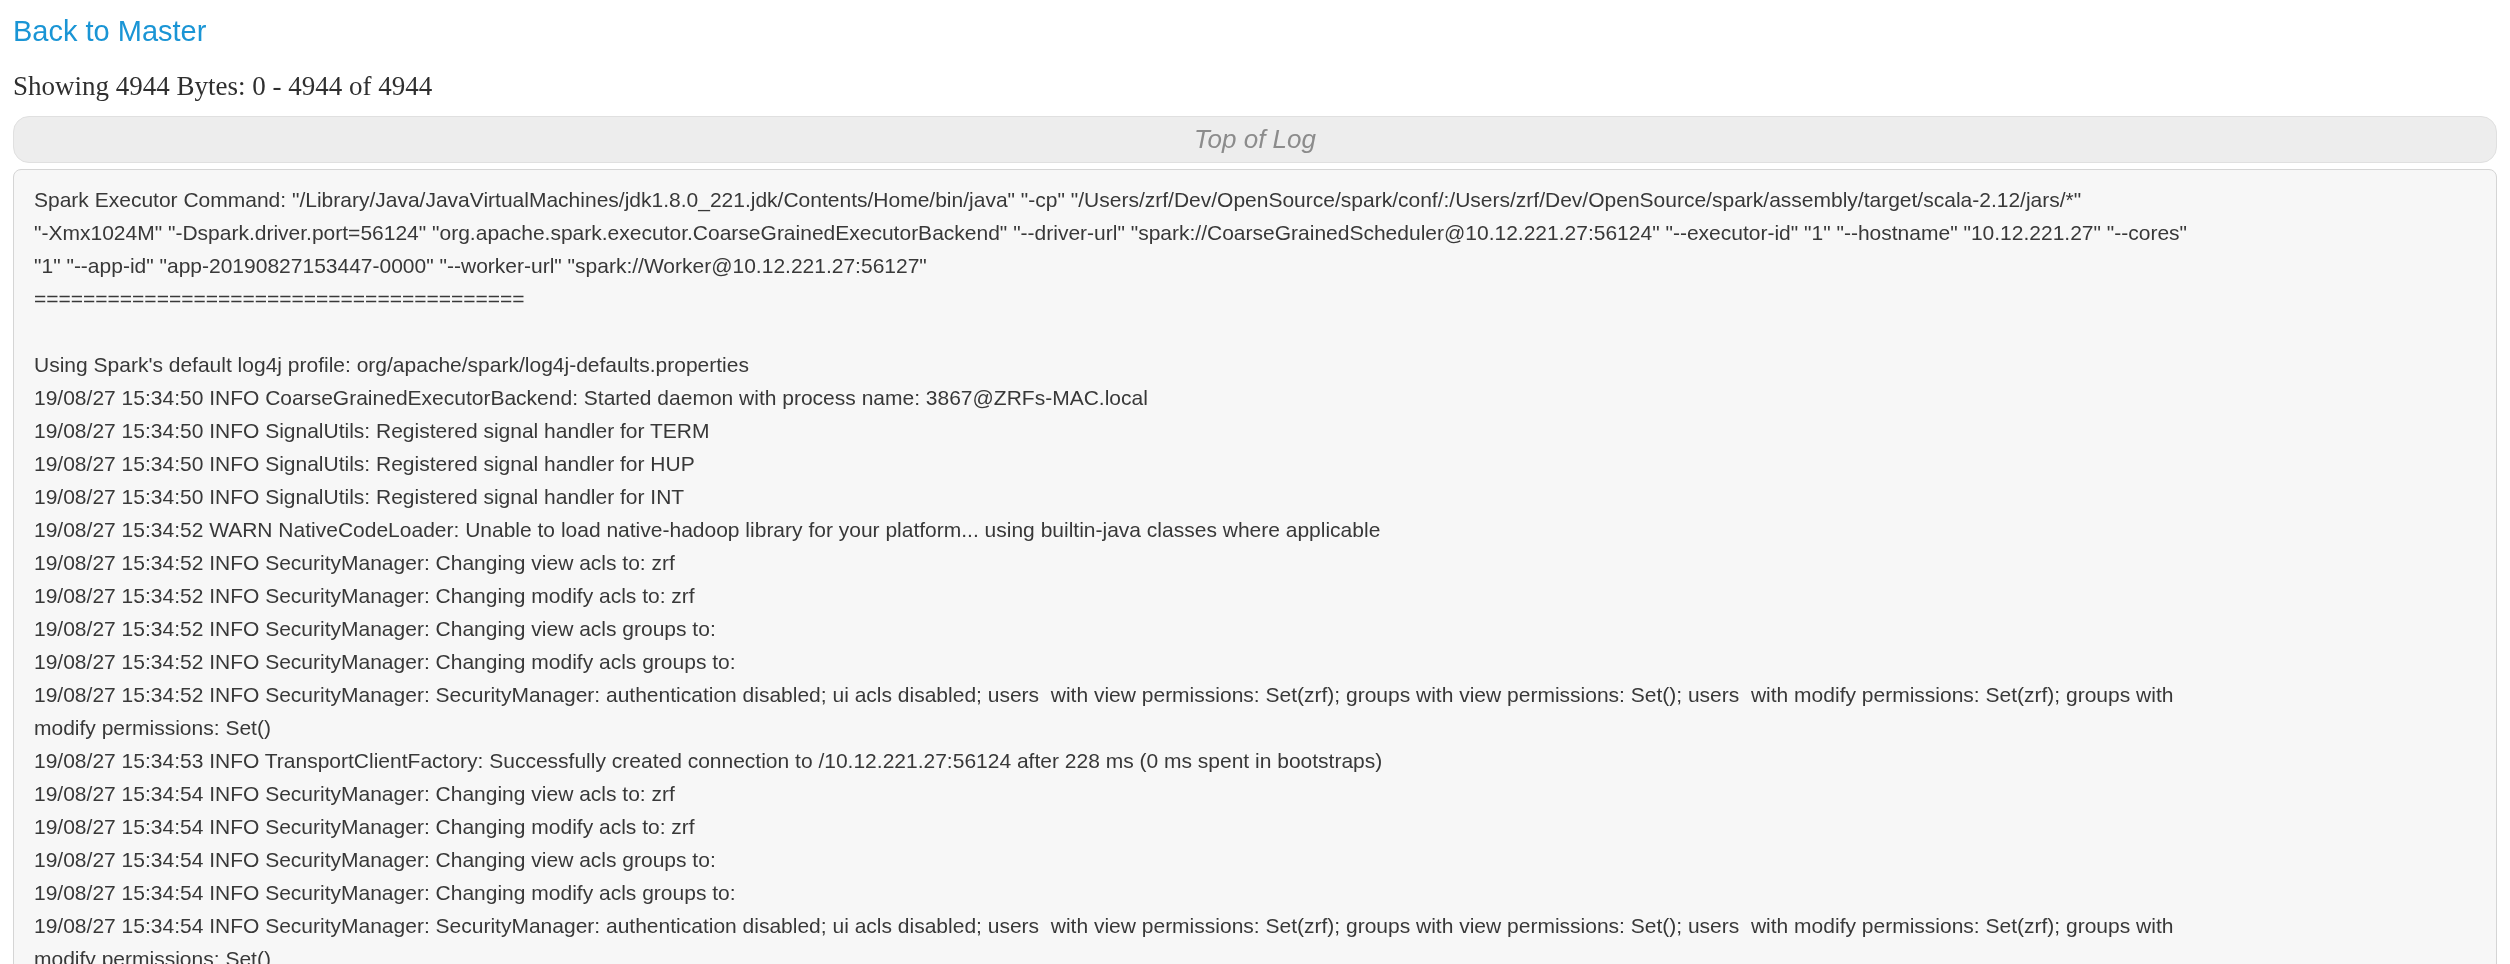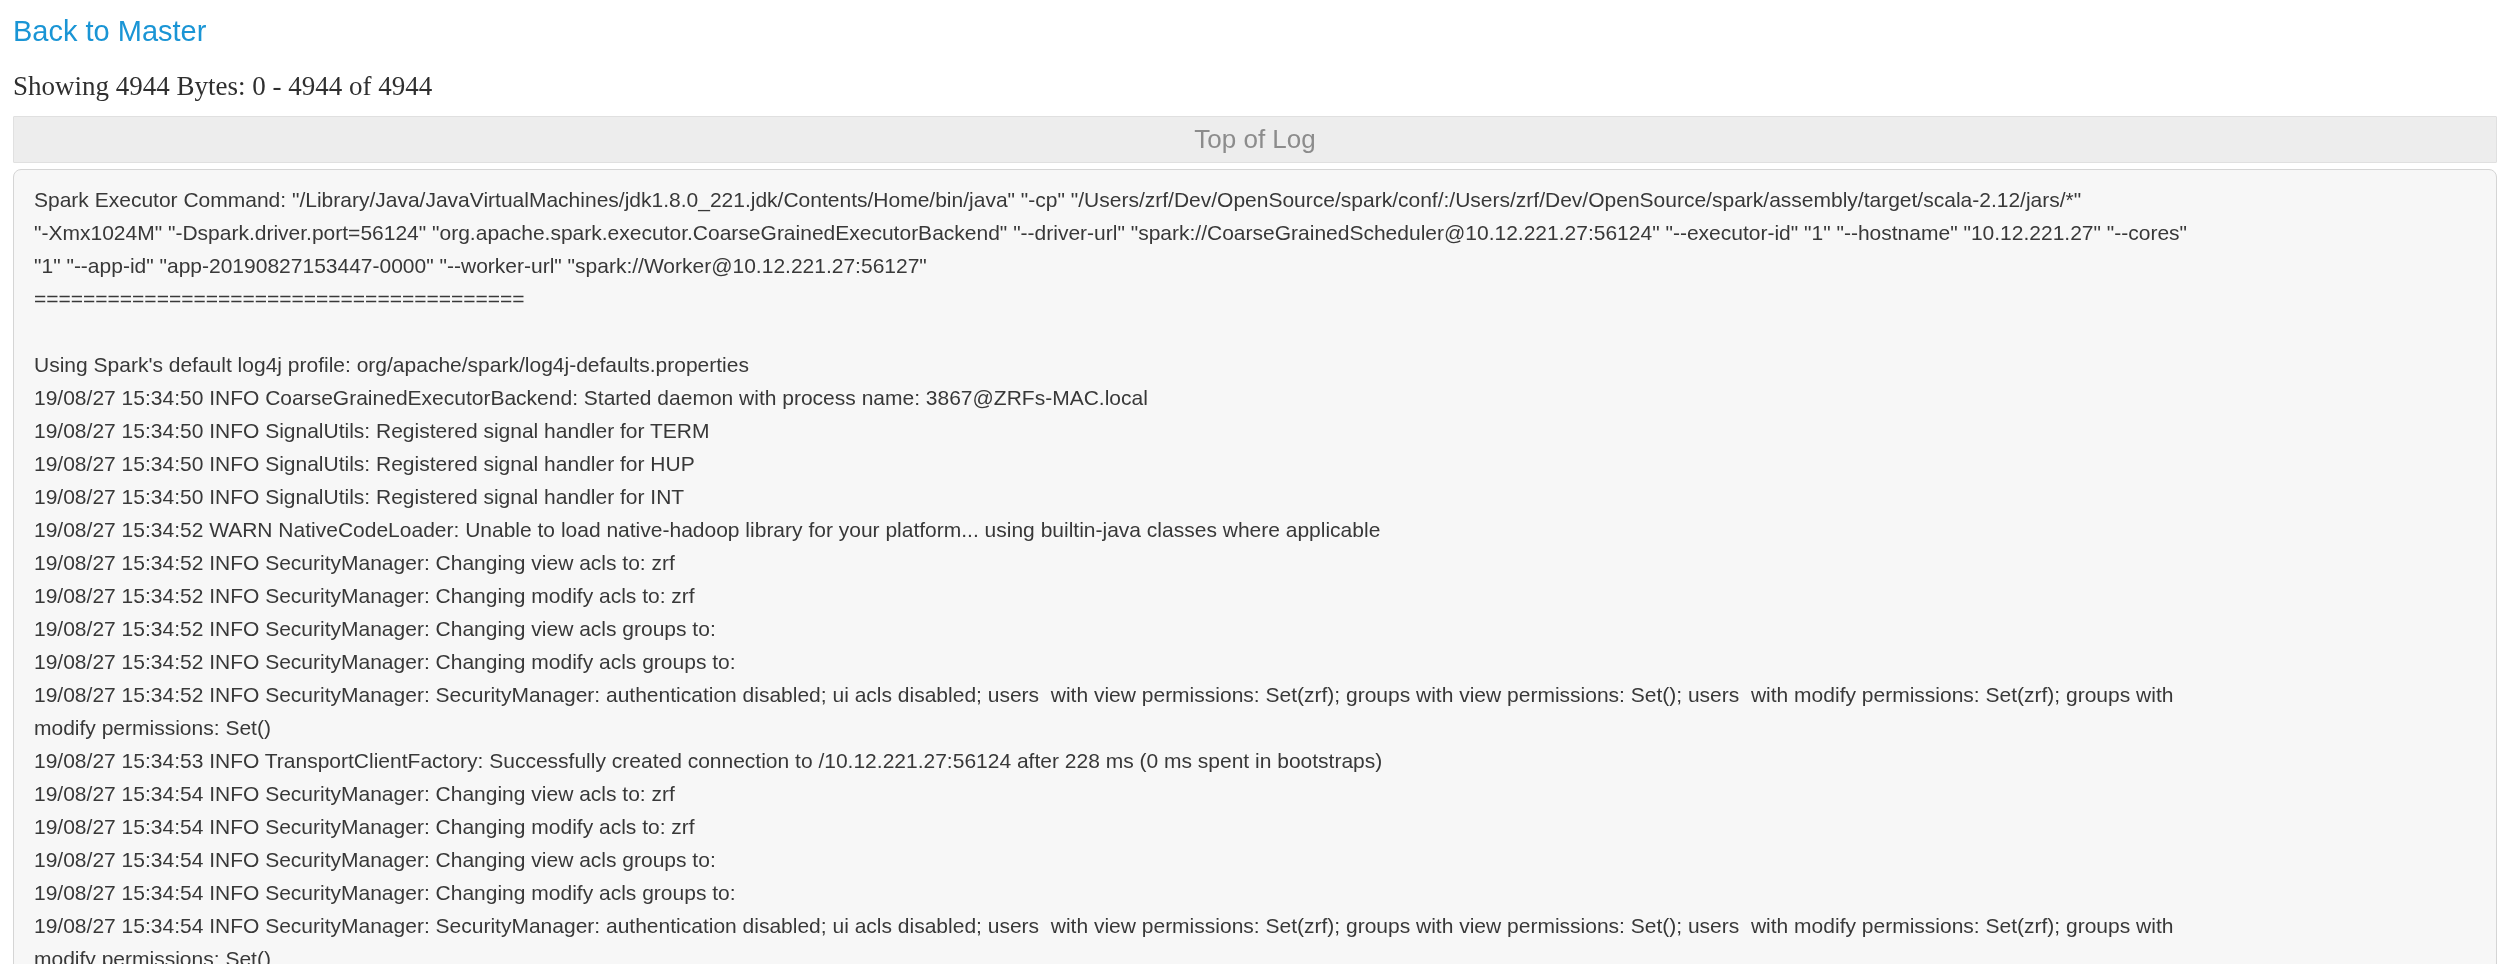--- a/index.html
+++ b/index.html
@@ -37,27 +37,28 @@
     font-size: 27px;
     line-height: 28px;
     color: #2f2f2f;
     font-family: Liberation Serif, serif;
   }
   .log-header-bar {
     margin-top: 16px;
     height: 47px;
     background: var(--header-bg);
     border: 1px solid var(--header-border);
-    border-radius: 1px;
+    border-radius: 16px;
     display: flex;
     align-items: center;
     justify-content: center;
     font-size: 26px;
     color: var(--header-text);
     cursor: pointer;
+    font-style: italic;
   }
   .log-box {
     margin-top: 6px;
     height: 1000px;
     background: var(--log-bg);
     border: 1px solid var(--log-border);
     border-radius: 8px;
     padding: 13px 20px;
     overflow: hidden;
   }

